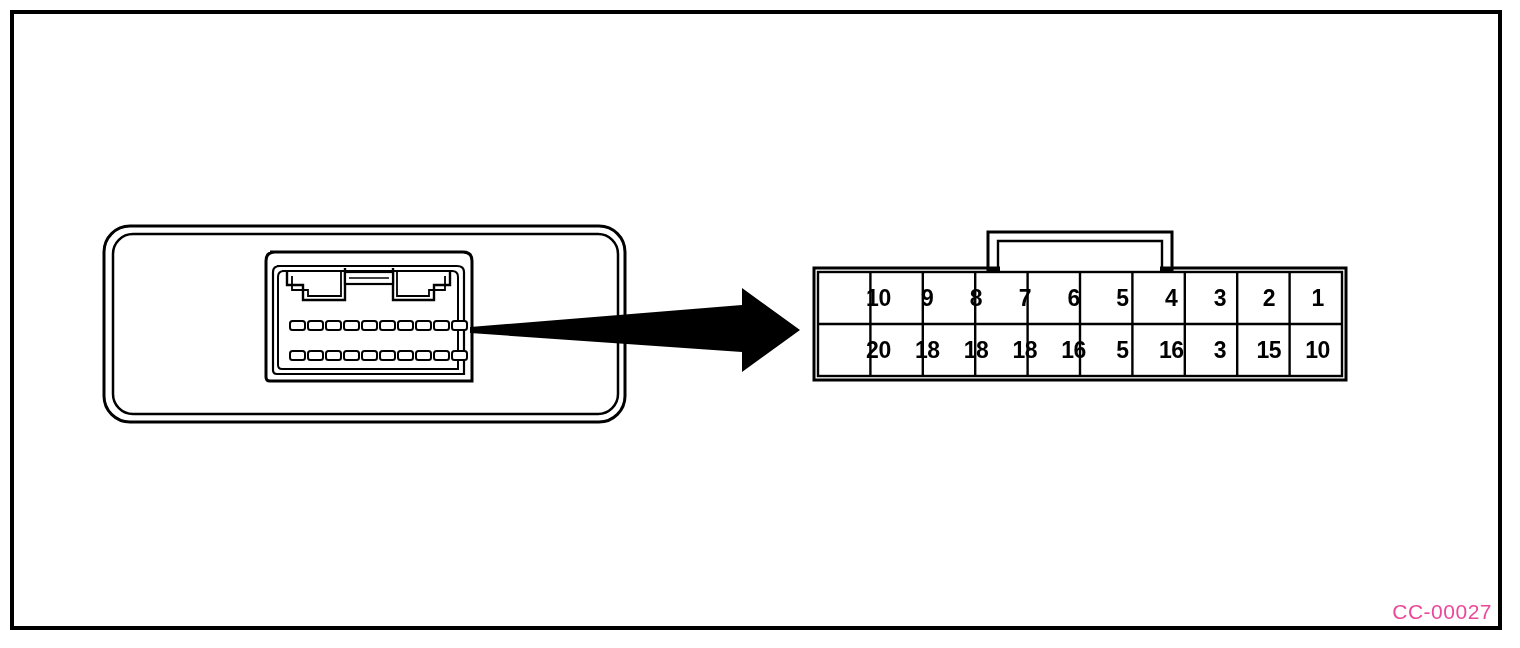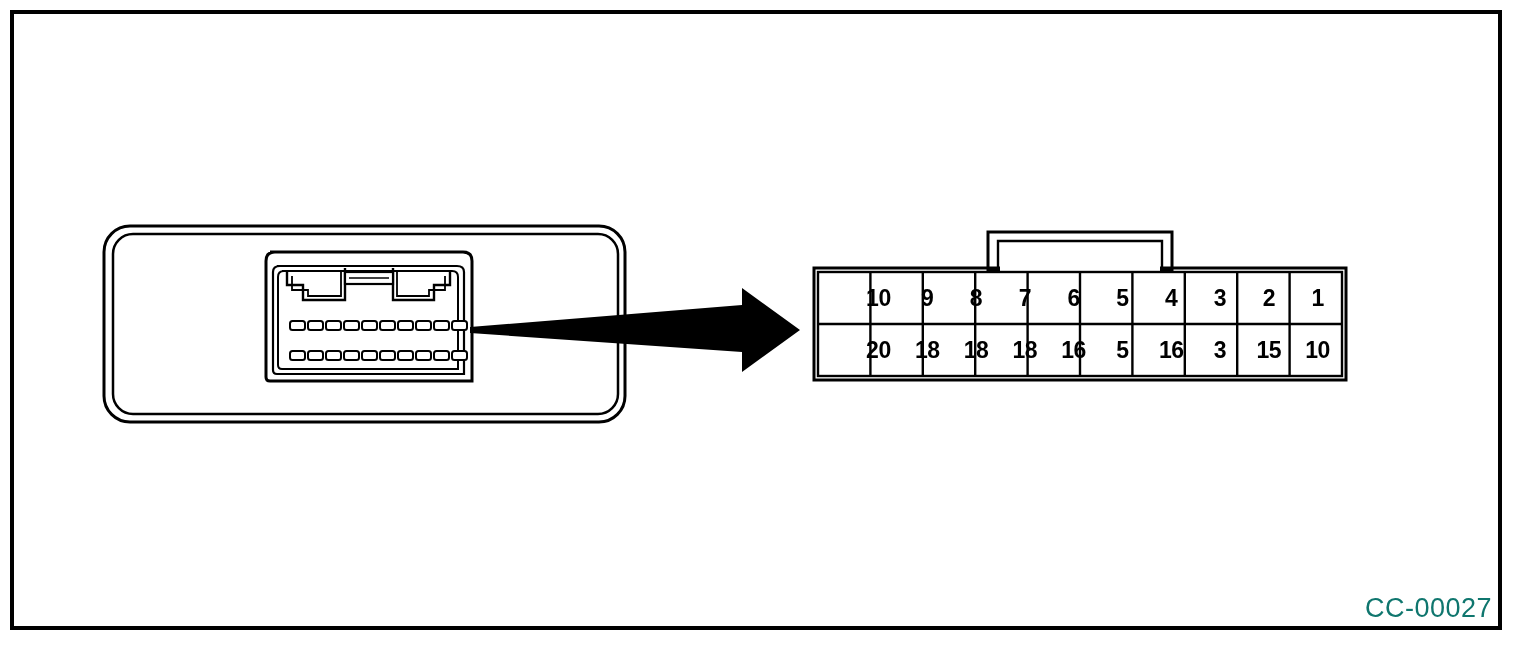--- a/index.html
+++ b/index.html
@@ -61,22 +61,22 @@
     color: #000000;
     letter-spacing: -0.5px;
     box-sizing: border-box;
   }
   
   #caption {
     position: absolute;
     right: 28px;
     bottom: 24px;
     font-family: "Liberation Sans", sans-serif;
-    font-size: 27px;
-    color: #0f766e;
+    font-size: 21px;
+    color: #ec4899;
     letter-spacing: 0.5px;
     white-space: nowrap;
   }
 </style>
 </head>
 <body>
 
 <div id="page">
 
   <div id="frame-border"></div>

